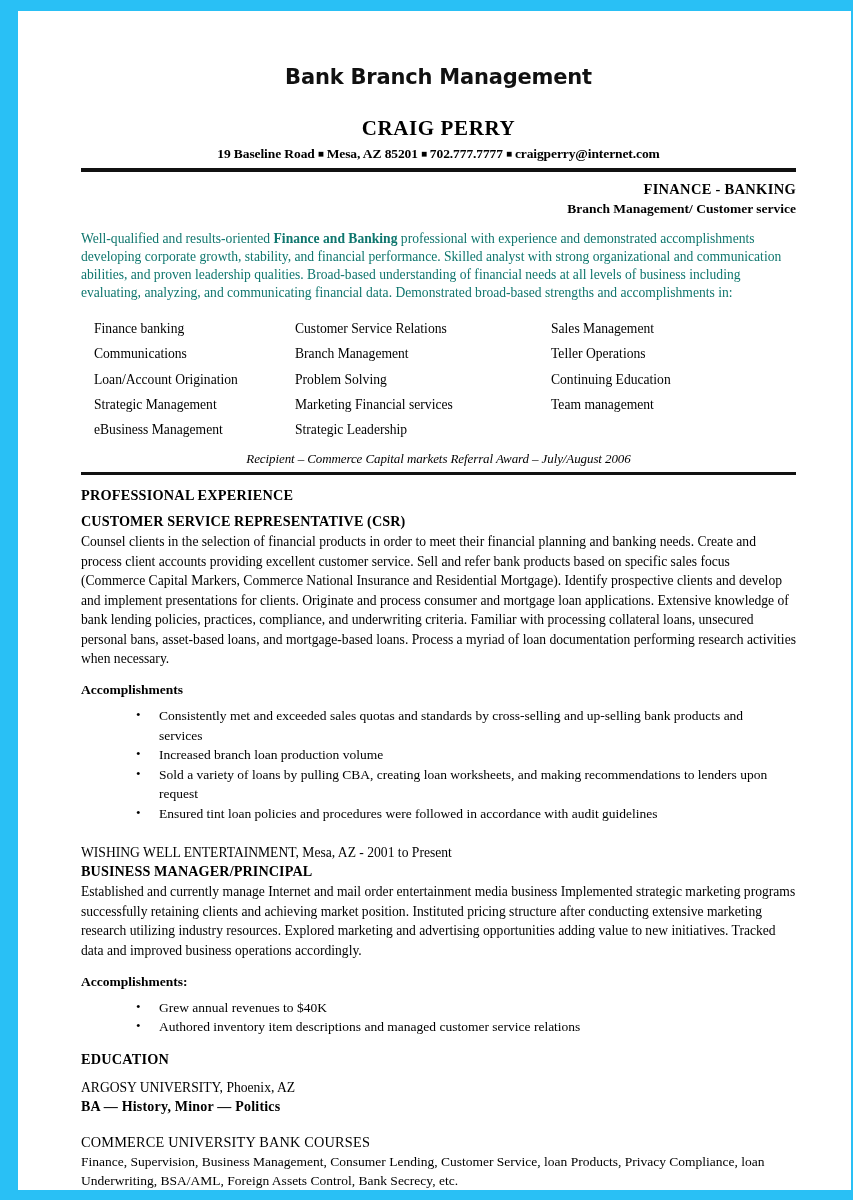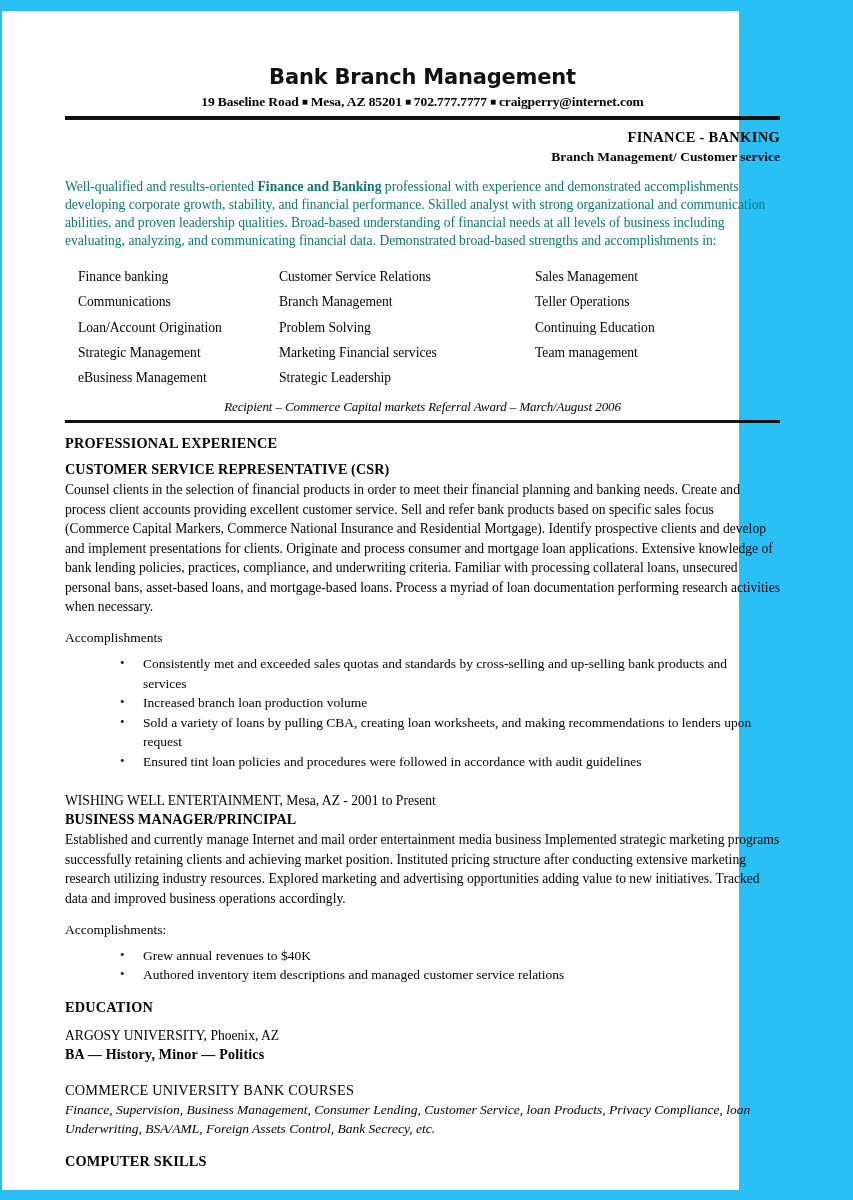--- a/index.html
+++ b/index.html
@@ -9,23 +9,23 @@
   }
   body {
     width: 853px;
     height: 1200px;
     background: #29c0f5;
     font-family: "Liberation Serif", serif;
     overflow: hidden;
   }
   .page-frame {
     position: absolute;
-    left: 2px;
+    left: 18px;
     top: 11px;
-    width: 737px;
+    width: 833px;
     height: 1179px;
     background: #ffffff;
   }
   .sheet {
     position: absolute;
     left: 63px;
     top: 28px;
     width: 715px;
     height: 1120px;
   }
@@ -134,21 +134,21 @@
     font-size: 14.2px;
     line-height: 19px;
     letter-spacing: 0.1px;
   }
   .para {
     font-size: 13.6px;
     line-height: 19.4px;
     margin-top: 1px;
   }
   .accomp-head {
-    font-weight: normal;
+    font-weight: bold;
     font-size: 13.5px;
     margin-top: 14px;
     margin-bottom: 6px;
   }
   ul.bullets {
     margin: 8px;
     padding: 0 0 0 47px;
     list-style: none;
   }
   ul.bullets li {
@@ -177,34 +177,34 @@
     letter-spacing: 0.2px;
   }
   .course-head {
     font-size: 14.3px;
     line-height: 20px;
     letter-spacing: 0.2px;
   }
   .course-body {
     font-size: 13.5px;
     line-height: 19.4px;
-    font-style: italic;
   }
   .mt10 { margin-top: 10px; }
   .mt14 { margin-top: 14px; }
   .mt16 { margin-top: 16px; }
 </style>
 </head>
 <body>
 
 <div class="page-frame">
   <div class="sheet">
 
     <div class="doc-title">Bank Branch Management</div>
 
+    <div class="cand-name">CRAIG PERRY</div>
 
     <div class="contact-line">
       <span>19 Baseline Road</span><span class="sep">■</span><span>Mesa, AZ 85201</span><span class="sep">■</span><span>702.777.7777</span><span class="sep">■</span><span>craigperry@internet.com</span>
     </div>
 
     <div class="rule-double"></div>
 
     <div class="target-title">FINANCE - BANKING</div>
     <div class="target-sub">Branch Management/ Customer service</div>
 
@@ -225,21 +225,21 @@
       <span>Continuing Education</span>
       <span>Strategic Management</span>
       <span>Marketing Financial services</span>
 
       <span>Team management</span>
       <span>eBusiness Management</span>
       <span>Strategic Leadership</span>
     </div>
 
     <div class="award-wrap">
-      <div class="award-line">Recipient – Commerce Capital markets Referral Award – March/August 2006</div>
+      <div class="award-line">Recipient – Commerce Capital markets Referral Award – July/August 2006</div>
     </div>
     <div class="rule-thick"></div>
 
     <div class="section-head">PROFESSIONAL EXPERIENCE</div>
 
     <div>
       <div class="role-line">CUSTOMER SERVICE REPRESENTATIVE (CSR)</div>
       <div class="para">Counsel clients in the selection of financial products in order to meet their financial planning and banking needs. Create and process client accounts providing excellent customer service. Sell and refer bank products based on specific sales focus (Commerce Capital Markers, Commerce National Insurance and Residential Mortgage). Identify prospective clients and develop and implement presentations for clients. Originate and process consumer and mortgage loan applications. Extensive knowledge of bank lending policies, practices, compliance, and underwriting criteria. Familiar with processing collateral loans, unsecured personal bans, asset-based loans, and mortgage-based loans. Process a myriad of loan documentation performing research activities when necessary.</div>
 
       <div class="accomp-head">Accomplishments</div>

